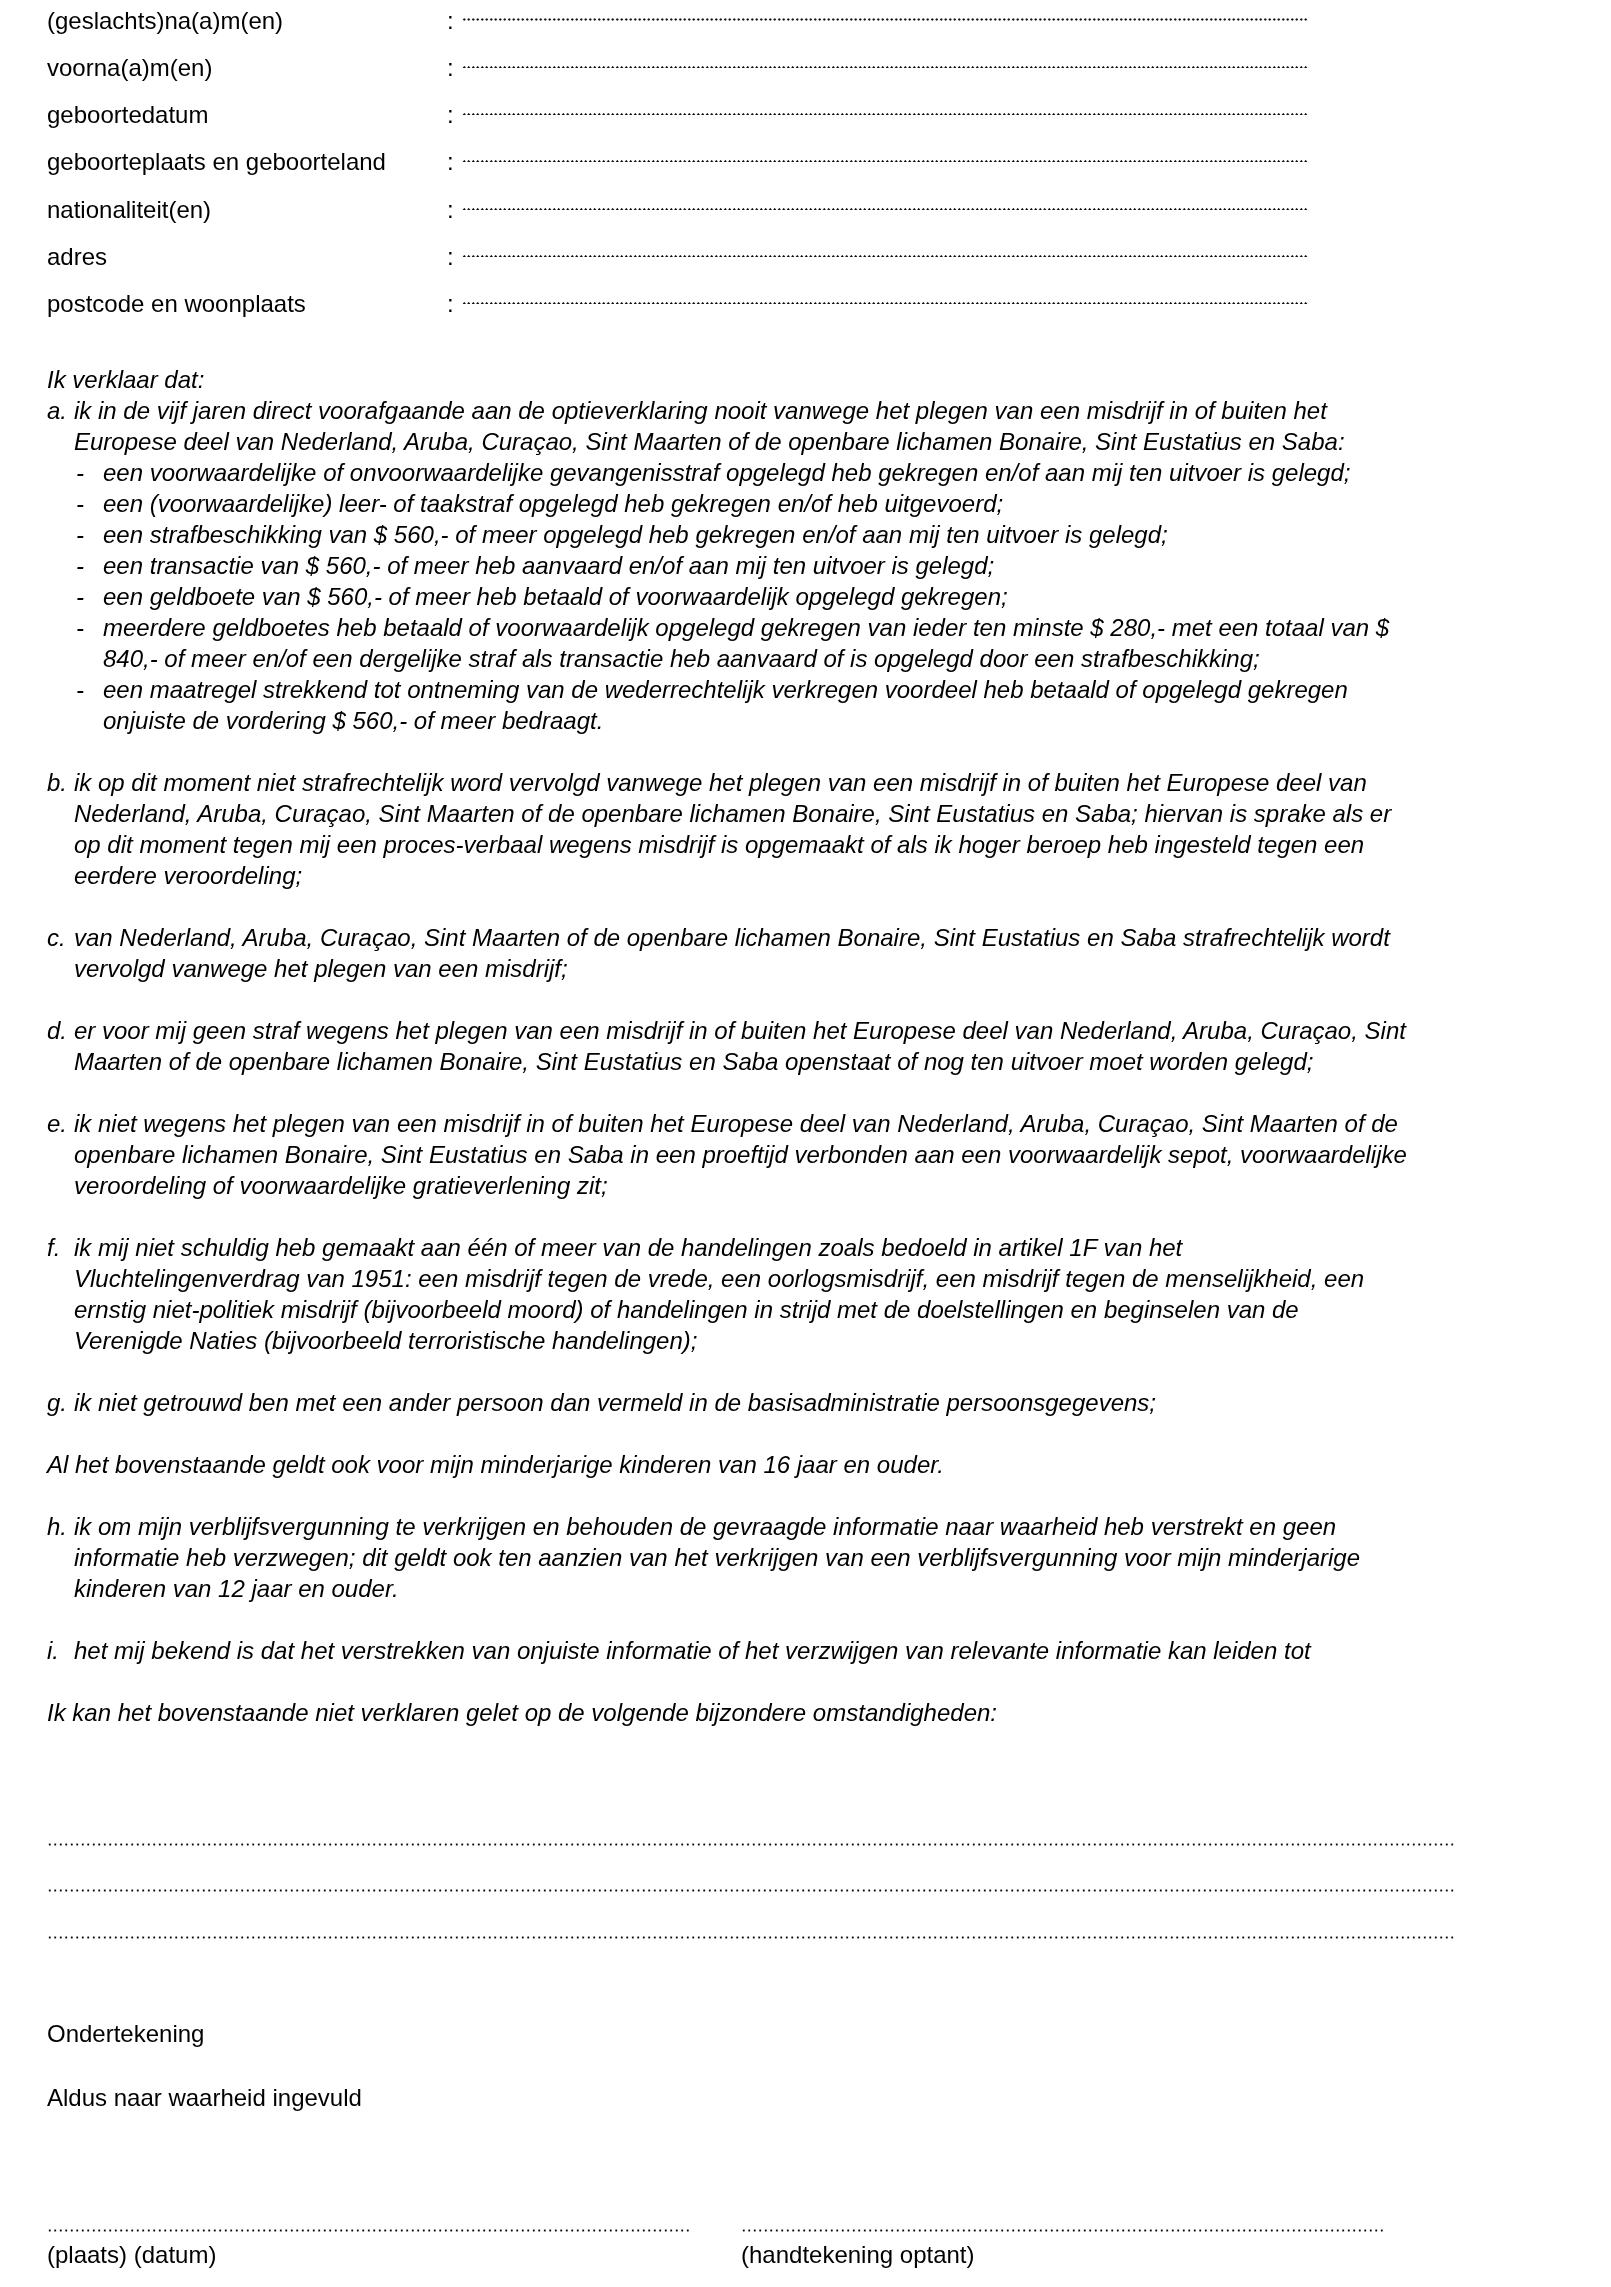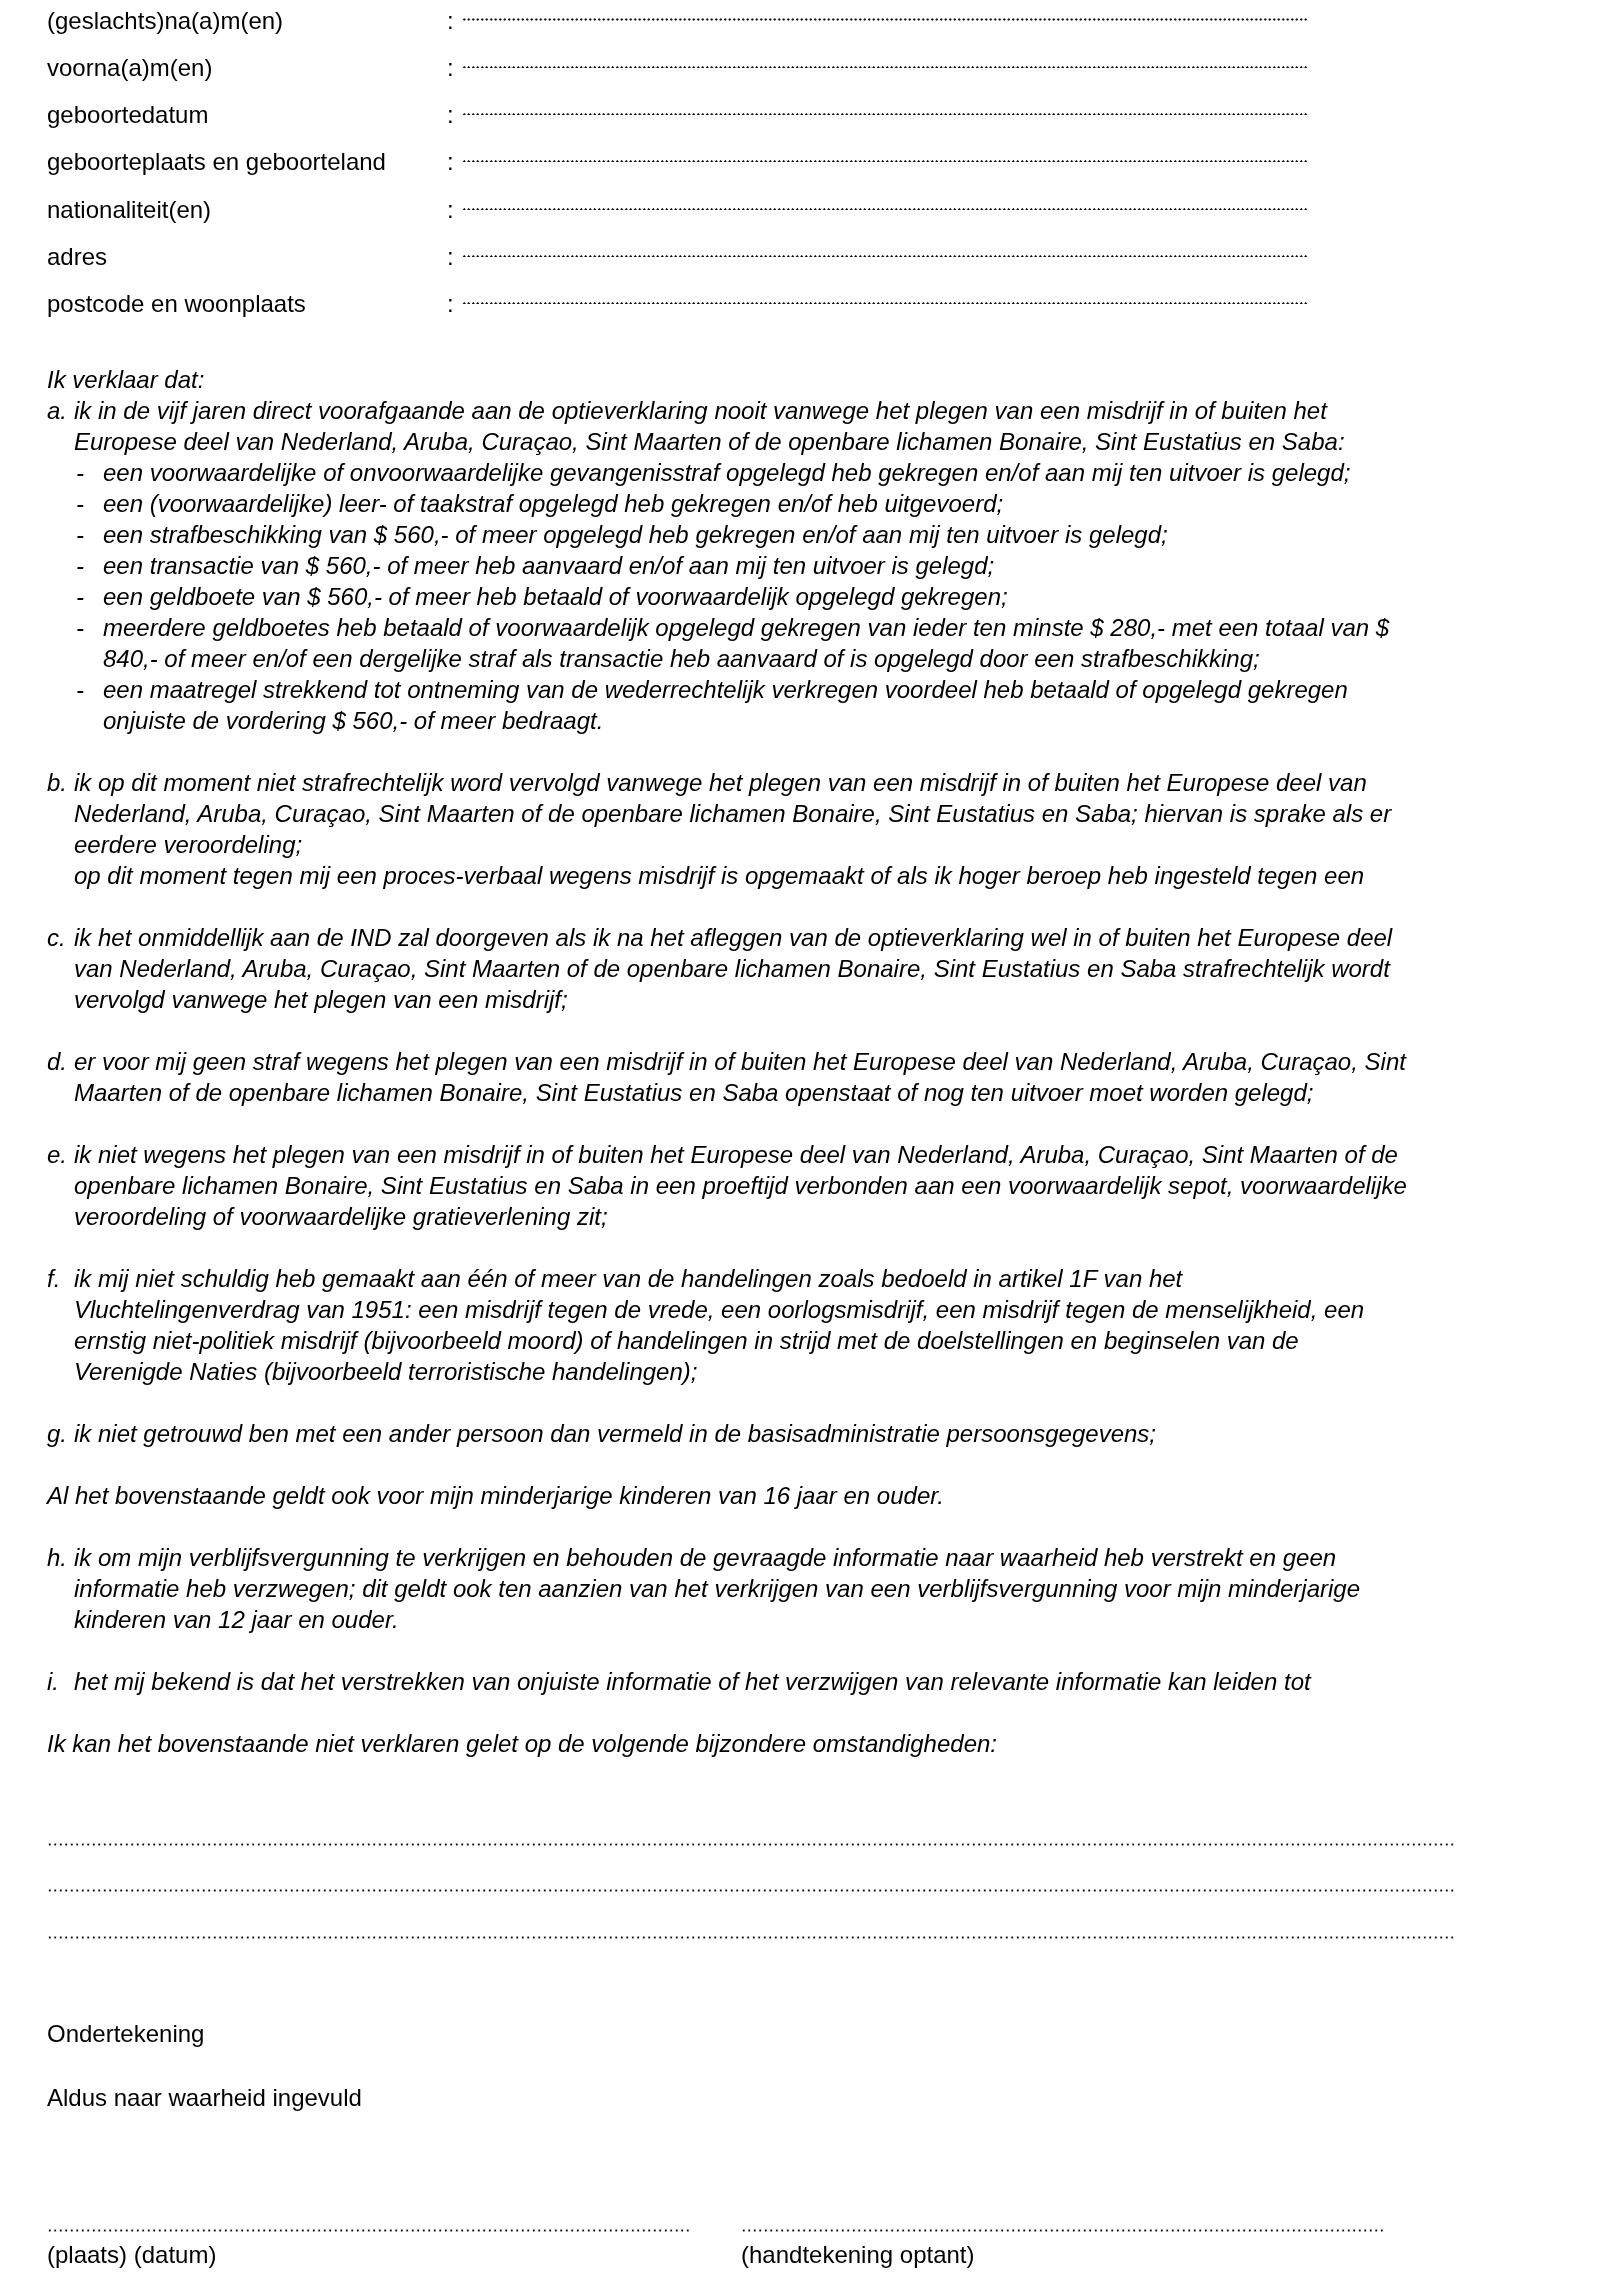--- a/index.html
+++ b/index.html
@@ -103,28 +103,27 @@
       <span class="dmk">-</span>
       <div>een maatregel strekkend tot ontneming van de wederrechtelijk verkregen voordeel heb betaald of opgelegd gekregen</div>
       <div>onjuiste de vordering $ 560,- of meer bedraagt.</div>
     </div>
 
   <div class="gap"></div>
   <div class="para">
     <span class="mk">b.</span>
     <div>ik op dit moment niet strafrechtelijk word vervolgd vanwege het plegen van een misdrijf in of buiten het Europese deel van</div>
     <div>Nederland, Aruba, Curaçao, Sint Maarten of de openbare lichamen Bonaire, Sint Eustatius en Saba; hiervan is sprake als er</div>
+    <div>op dit moment tegen mij een proces-verbaal wegens misdrijf is opgemaakt of als ik hoger beroep heb ingesteld tegen een</div>
     <div>eerdere veroordeling;</div>
-    <div>op dit moment tegen mij een proces-verbaal wegens misdrijf is opgemaakt of als ik hoger beroep heb ingesteld tegen een</div>
   </div>
 
   <div class="gap"></div>
   <div class="para">
     <span class="mk">c.</span>
-    <div>ik het onmiddellijk aan de IND zal doorgeven als ik na het afleggen van de optieverklaring wel in of buiten het Europese deel</div>
     <div>van Nederland, Aruba, Curaçao, Sint Maarten of de openbare lichamen Bonaire, Sint Eustatius en Saba strafrechtelijk wordt</div>
     <div>vervolgd vanwege het plegen van een misdrijf;</div>
   </div>
 
   <div class="gap"></div>
   <div class="para">
     <span class="mk">d.</span>
     <div>er voor mij geen straf wegens het plegen van een misdrijf in of buiten het Europese deel van Nederland, Aruba, Curaçao, Sint</div>
     <div>Maarten of de openbare lichamen Bonaire, Sint Eustatius en Saba openstaat of nog ten uitvoer moet worden gelegd;</div>
   </div>

